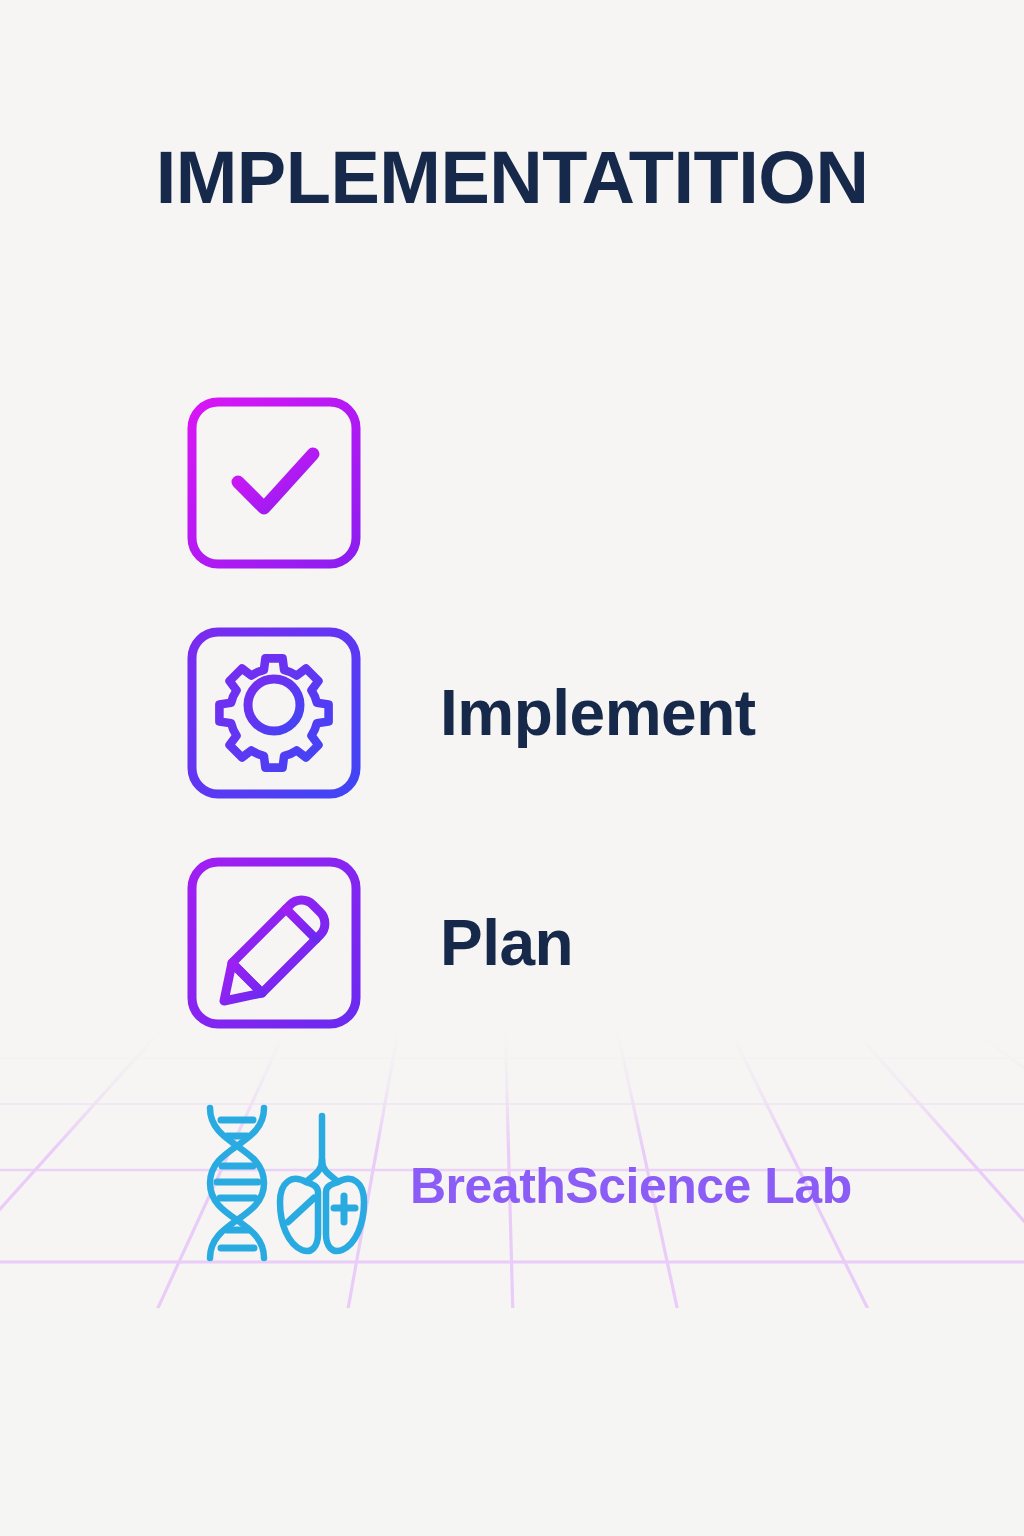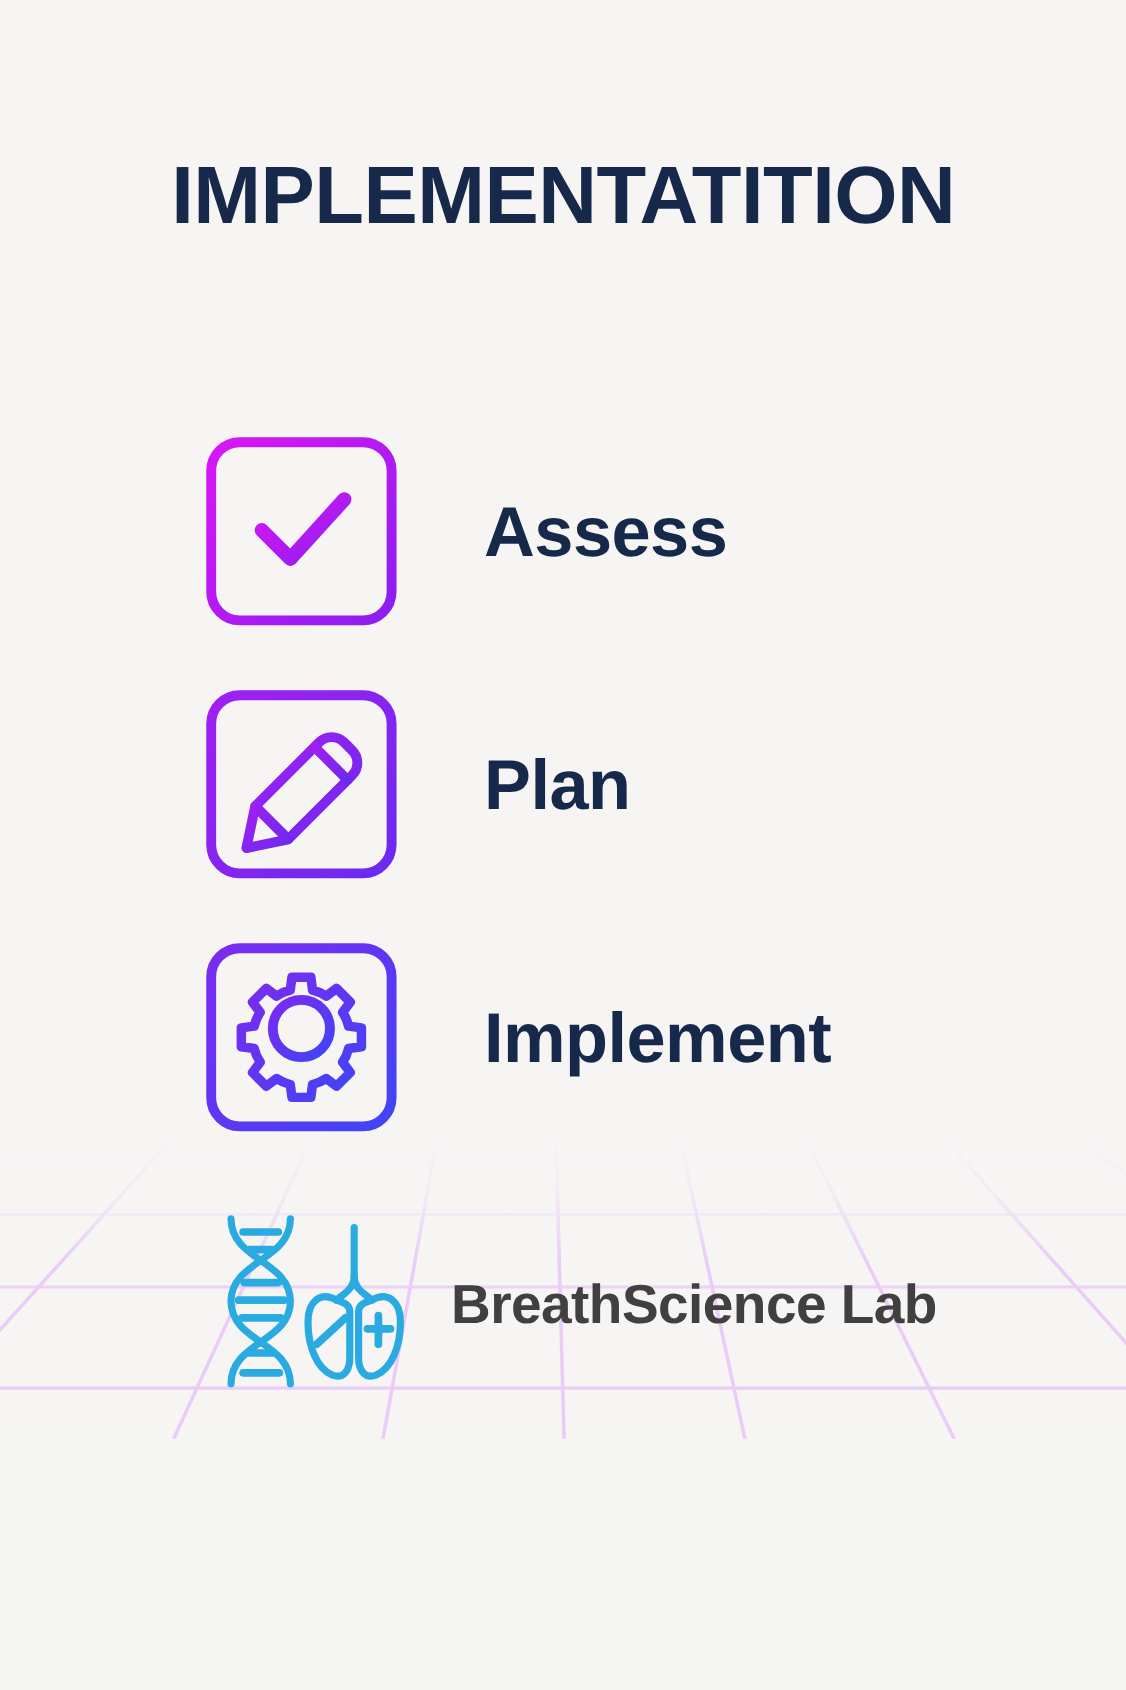--- a/index.html
+++ b/index.html
@@ -104,21 +104,21 @@
   }
   .brand-mark {
     width: 200px;
     height: 175px;
     flex: 0 0 200px;
   }
   .brand-mark svg { display: block; }
   .brand-name {
     font-size: 50px;
     font-weight: 700;
-    color: #404040;
+    color: #8b5cf6;
     letter-spacing: -0.5px;
     margin-left: 18px;
     white-space: nowrap;
   }
 </style>
 </head>
 <body>
 
 <div id="poster">
 
@@ -159,43 +159,20 @@
             <linearGradient id="gradAssess" x1="0" y1="0" x2="1" y2="1">
               <stop offset="0%" stop-color="#d916f5"></stop>
               <stop offset="55%" stop-color="#b01af3"></stop>
               <stop offset="100%" stop-color="#8b1ef0"></stop>
             </linearGradient>
           </defs>
           <rect x="6" y="6" width="164" height="162" rx="26" ry="26" fill="none" stroke="url(#gradAssess)" stroke-width="9"></rect>
           <path d="M52 86 L78 112 L127 58" fill="none" stroke="url(#gradAssess)" stroke-width="13" stroke-linecap="round" stroke-linejoin="round"></path>
         </svg>
       </div>
-      <div class="step-label">Assess</div>
-    </div>
-
-    <div class="step">
-      <div class="icon-box">
-        <svg width="176" height="174" viewBox="0 0 176 174" xmlns="http://www.w3.org/2000/svg">
-          <defs>
-            <linearGradient id="gradPlan" x1="0" y1="0" x2="1" y2="1">
-              <stop offset="0%" stop-color="#a11ff2"></stop>
-              <stop offset="55%" stop-color="#8425f1"></stop>
-              <stop offset="100%" stop-color="#6a2af0"></stop>
-            </linearGradient>
-          </defs>
-          <rect x="6" y="6" width="164" height="162" rx="26" ry="26" fill="none" stroke="url(#gradPlan)" stroke-width="9"></rect>
-
-          <path d="M46 107 L104 49 A16 16 0 0 1 127 49 L134 56 A16 16 0 0 1 134 79 L76 137 Z" fill="none" stroke="url(#gradPlan)" stroke-width="9" stroke-linejoin="round" stroke-linecap="round"></path>
-
-          <path d="M100 53 L130 83" fill="none" stroke="url(#gradPlan)" stroke-width="9" stroke-linecap="round"></path>
-
-          <path d="M46 107 L76 137 L38 145 Z" fill="none" stroke="url(#gradPlan)" stroke-width="9" stroke-linejoin="round" stroke-linecap="round"></path>
-        </svg>
-      </div>
-      <div class="step-label">Plan</div>
     </div>
 
     <div class="step">
       <div class="icon-box">
         <svg width="176" height="174" viewBox="0 0 176 174" xmlns="http://www.w3.org/2000/svg">
           <defs>
             <linearGradient id="gradImpl" x1="0" y1="0" x2="1" y2="1">
               <stop offset="0%" stop-color="#7b2bf0"></stop>
               <stop offset="55%" stop-color="#5c38f3"></stop>
               <stop offset="100%" stop-color="#3f46f5"></stop>
@@ -212,20 +189,42 @@
                      A 46 46 0 0 1 -55 23 L -70 21 L -70 -1 L -55 -3
                      A 46 46 0 0 1 -48 -19 L -57 -31 L -41 -47 L -29 -38
                      A 46 46 0 0 1 -13 -45 Z" transform="scale(0.78) translate(0,-10)" fill="none" stroke="url(#gradImpl)" stroke-width="11" stroke-linejoin="round"></path>
             <circle cx="0" cy="-8" r="26" fill="none" stroke="url(#gradImpl)" stroke-width="9"></circle>
           </g>
         </svg>
       </div>
       <div class="step-label">Implement</div>
     </div>
 
+    <div class="step">
+      <div class="icon-box">
+        <svg width="176" height="174" viewBox="0 0 176 174" xmlns="http://www.w3.org/2000/svg">
+          <defs>
+            <linearGradient id="gradPlan" x1="0" y1="0" x2="1" y2="1">
+              <stop offset="0%" stop-color="#a11ff2"></stop>
+              <stop offset="55%" stop-color="#8425f1"></stop>
+              <stop offset="100%" stop-color="#6a2af0"></stop>
+            </linearGradient>
+          </defs>
+          <rect x="6" y="6" width="164" height="162" rx="26" ry="26" fill="none" stroke="url(#gradPlan)" stroke-width="9"></rect>
+
+          <path d="M46 107 L104 49 A16 16 0 0 1 127 49 L134 56 A16 16 0 0 1 134 79 L76 137 Z" fill="none" stroke="url(#gradPlan)" stroke-width="9" stroke-linejoin="round" stroke-linecap="round"></path>
+
+          <path d="M100 53 L130 83" fill="none" stroke="url(#gradPlan)" stroke-width="9" stroke-linecap="round"></path>
+
+          <path d="M46 107 L76 137 L38 145 Z" fill="none" stroke="url(#gradPlan)" stroke-width="9" stroke-linejoin="round" stroke-linecap="round"></path>
+        </svg>
+      </div>
+      <div class="step-label">Plan</div>
+    </div>
+
   </div>
 
   <div class="brand">
     <div class="brand-mark">
       <svg width="200" height="175" viewBox="0 0 200 175" xmlns="http://www.w3.org/2000/svg">
         <g stroke="#29ABE2" fill="none" stroke-width="6.5" stroke-linecap="round">
 
           <g>
             <path d="M18 10 C18 48, 72 48, 72 85 C72 122, 18 122, 18 160"></path>
             <path d="M72 10 C72 48, 18 48, 18 85 C18 122, 72 122, 72 160"></path>

